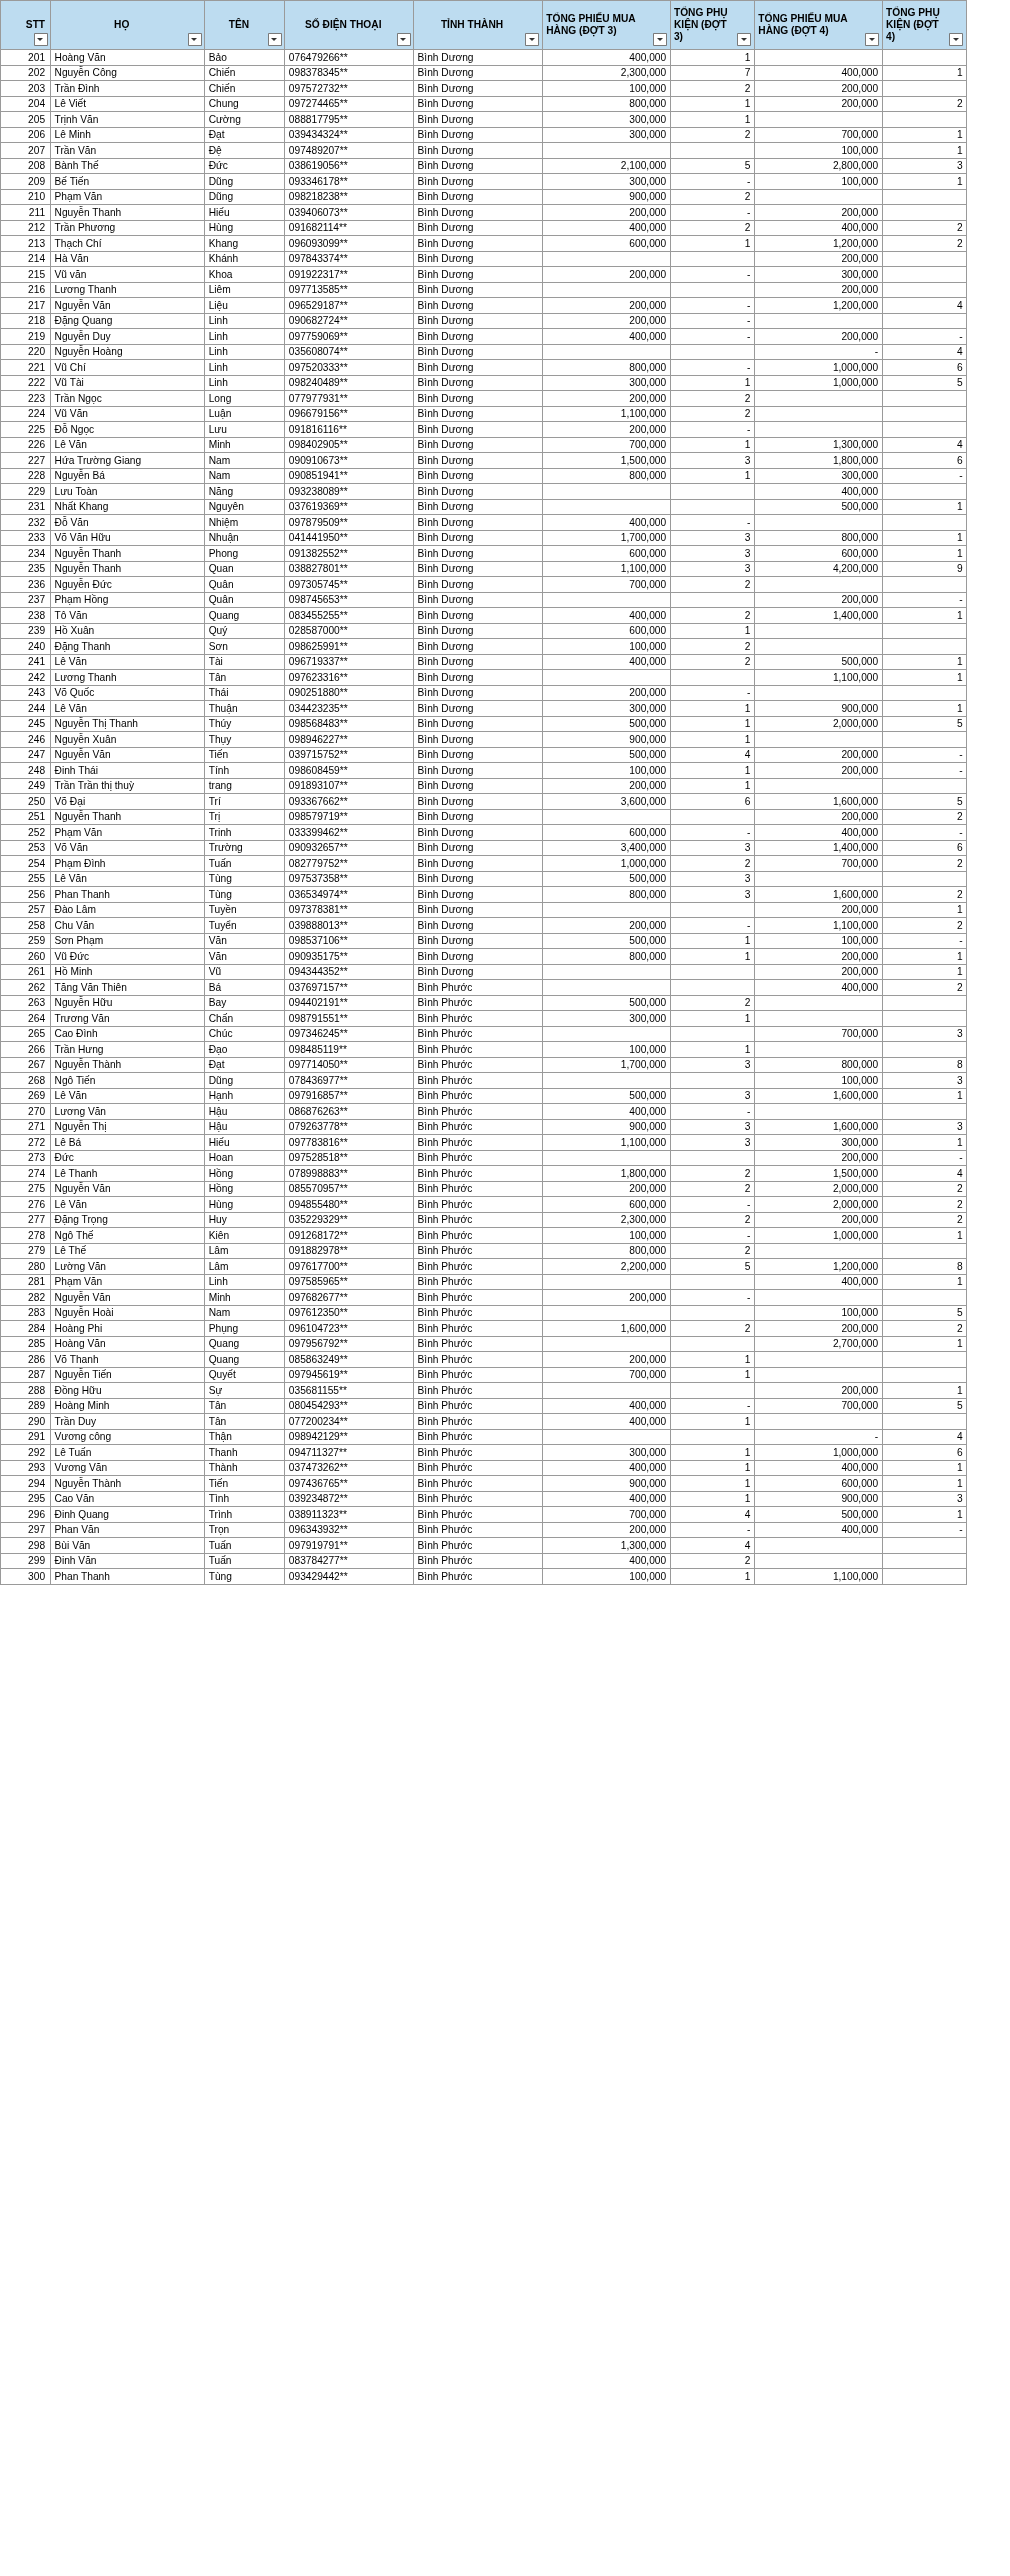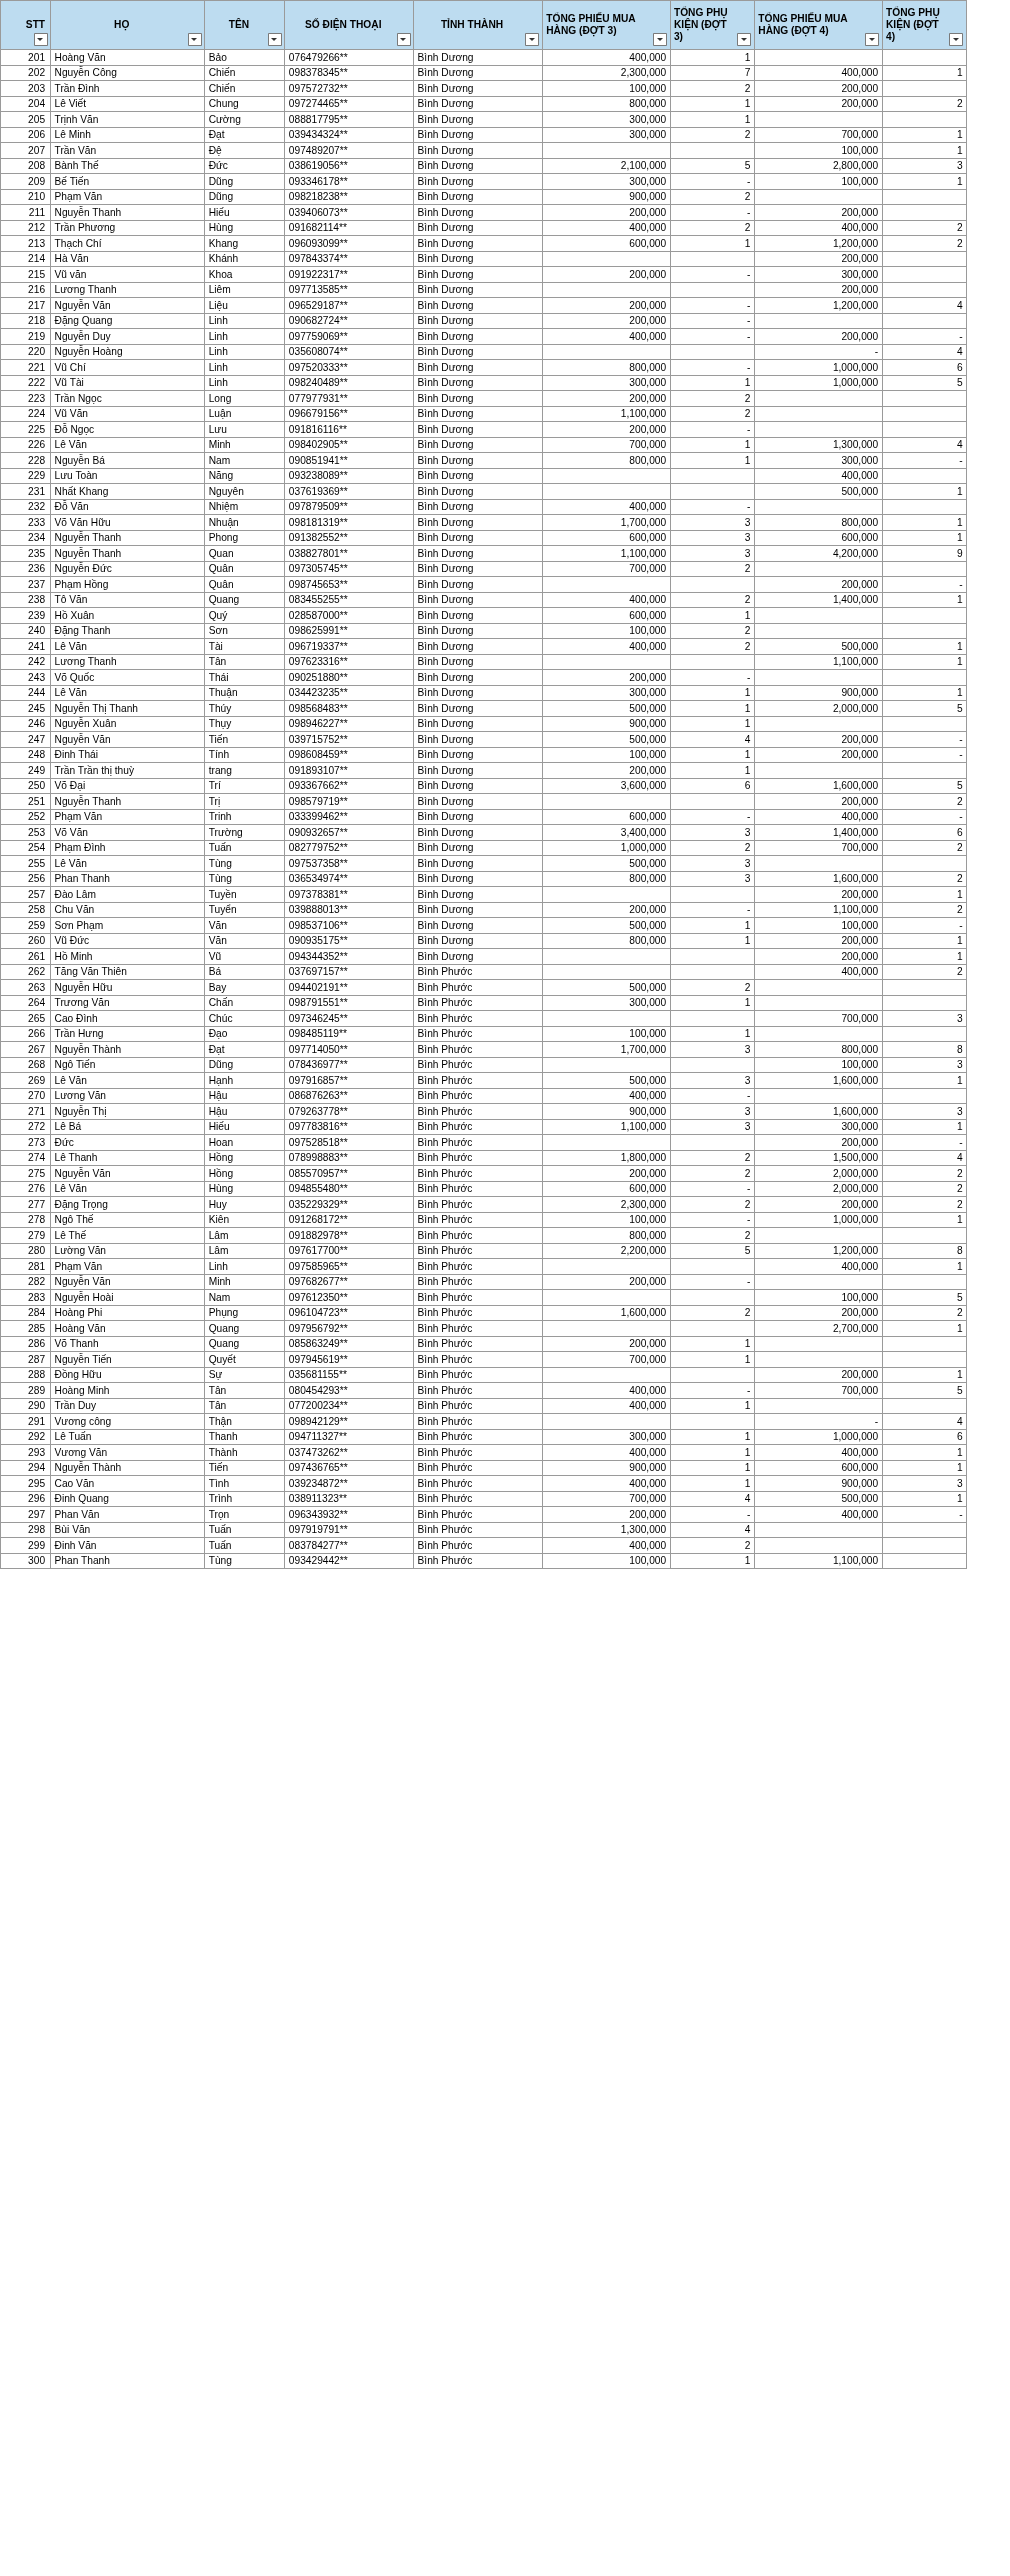--- a/index.html
+++ b/index.html
@@ -347,20 +347,31 @@
         <td class="c-ho">Lê Văn</td>
         <td class="c-ten">Minh</td>
         <td class="c-sdt">098402905**</td>
         <td class="c-tinh">Bình Dương</td>
         <td class="c-n1">700,000</td>
         <td class="c-n2">1</td>
         <td class="c-n3">1,300,000</td>
         <td class="c-n4">4</td>
       </tr>
       <tr>
+        <td class="c-stt">227</td>
+        <td class="c-ho">Hứa Trường Giang</td>
+        <td class="c-ten">Nam</td>
+        <td class="c-sdt">090910673**</td>
+        <td class="c-tinh">Bình Dương</td>
+        <td class="c-n1">1,500,000</td>
+        <td class="c-n2">3</td>
+        <td class="c-n3">1,800,000</td>
+        <td class="c-n4">6</td>
+      </tr>
+      <tr>
         <td class="c-stt">228</td>
         <td class="c-ho">Nguyễn Bá</td>
         <td class="c-ten">Nam</td>
         <td class="c-sdt">090851941**</td>
         <td class="c-tinh">Bình Dương</td>
         <td class="c-n1">800,000</td>
         <td class="c-n2">1</td>
         <td class="c-n3">300,000</td>
         <td class="c-n4">-</td>
       </tr>
@@ -394,21 +405,21 @@
         <td class="c-tinh">Bình Dương</td>
         <td class="c-n1">400,000</td>
         <td class="c-n2">-</td>
         <td class="c-n3"></td>
         <td class="c-n4"></td>
       </tr>
       <tr>
         <td class="c-stt">233</td>
         <td class="c-ho">Võ Văn Hữu</td>
         <td class="c-ten">Nhuận</td>
-        <td class="c-sdt">098181319**</td>
+        <td class="c-sdt">041441950**</td>
         <td class="c-tinh">Bình Dương</td>
         <td class="c-n1">1,700,000</td>
         <td class="c-n2">3</td>
         <td class="c-n3">800,000</td>
         <td class="c-n4">1</td>
       </tr>
       <tr>
         <td class="c-stt">234</td>
         <td class="c-ho">Nguyễn Thanh</td>
         <td class="c-ten">Phong</td>

